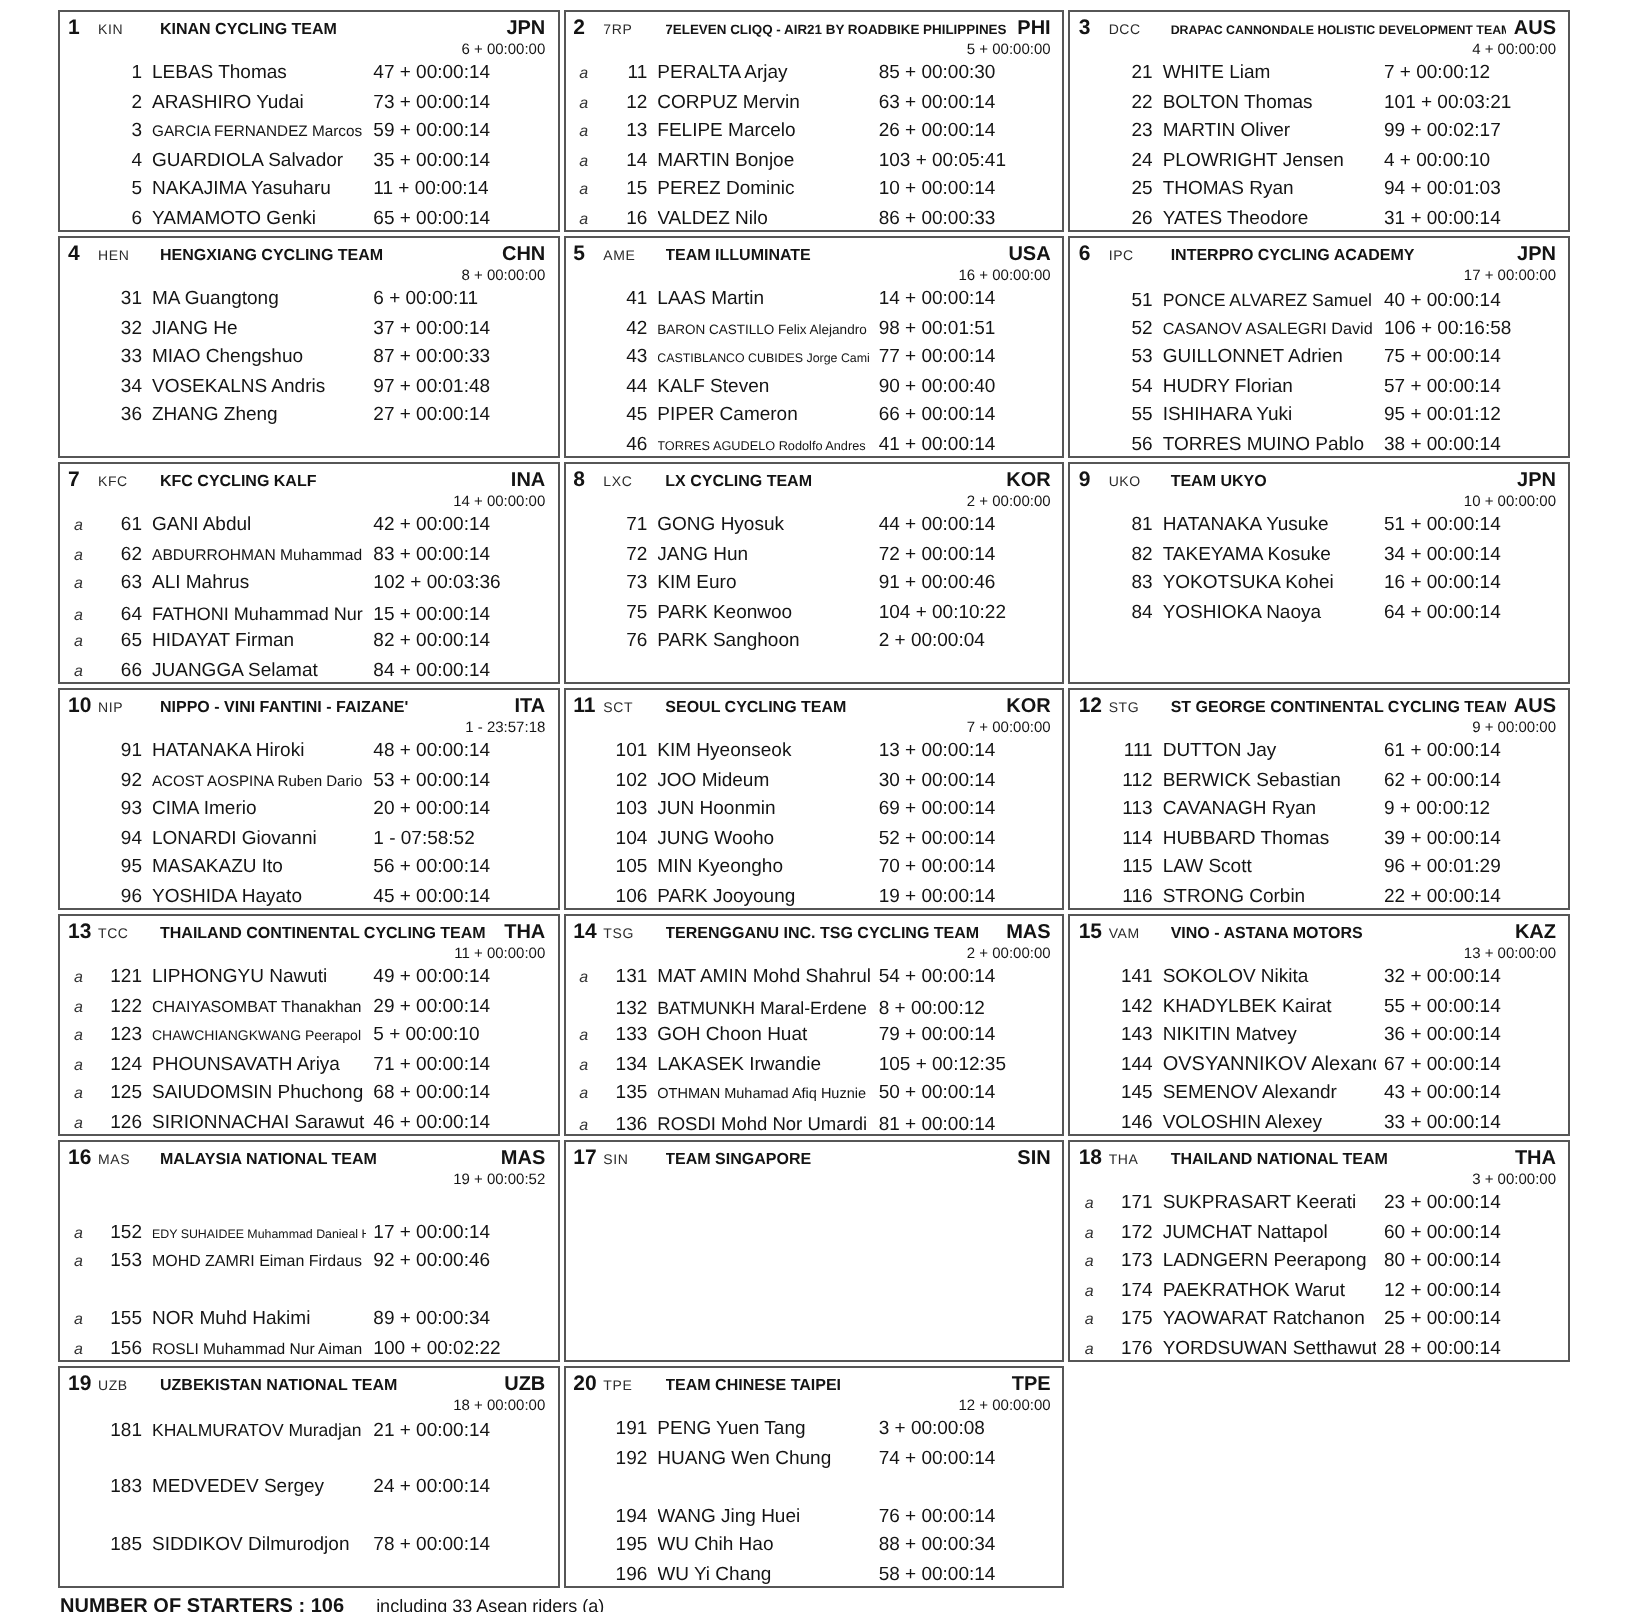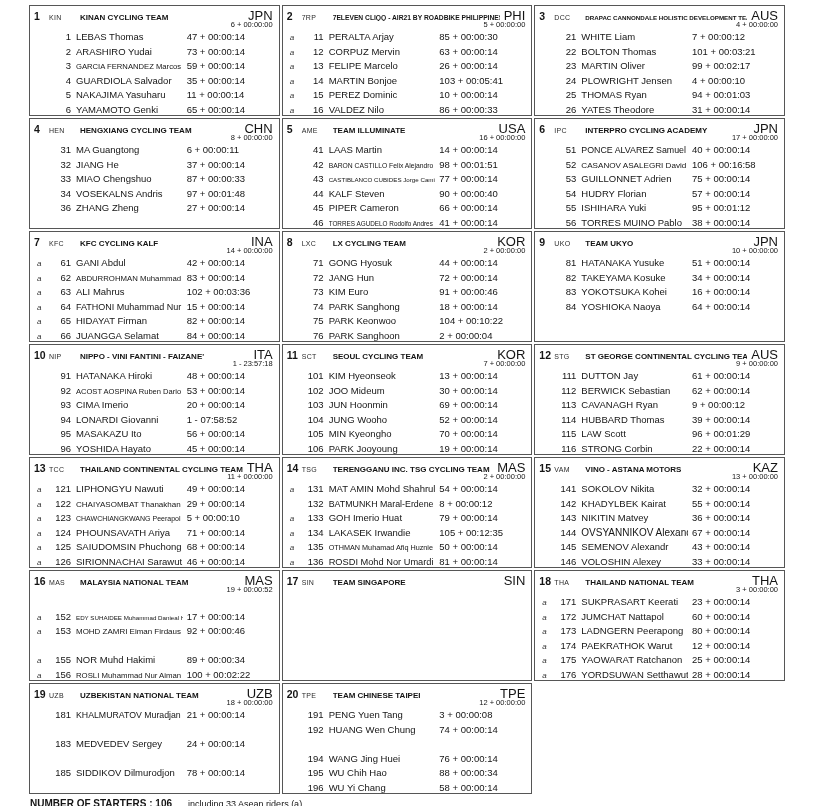--- a/index.html
+++ b/index.html
@@ -5,21 +5,21 @@
   * { margin:0; padding:0; box-sizing:border-box; }
   html,body { width:815px; height:806px; background:#ffffff; overflow:hidden;
     font-family:"Liberation Sans", sans-serif; color:#141414; }
   .sheet { padding:5px 30px 0 29px; }
   .grid { display:grid; grid-template-columns:repeat(3,1fr); gap:2px; }
   .box { border:1px solid #565656; height:111px; overflow:hidden; background:#fff; }
   .bh { display:flex; align-items:baseline; padding:2px 6px 0 4px; height:14px; }
   .tnum { font-weight:bold; font-size:10.5px; min-width:15px; flex:none; }
   .tcode { font-size:7px; color:#2a2a2a; min-width:31px; flex:none; letter-spacing:.3px; }
   .tname { font-weight:bold; font-size:8px; flex:1 1 0; white-space:nowrap; overflow:hidden; }
-  .tctry { font-weight:normal; font-size:13px; margin-left:4px; flex:none; }
+  .tctry { font-weight:bold; font-size:10px; margin-left:4px; flex:none; }
   .bt { text-align:right; font-size:7.5px; height:10px; line-height:10px; padding:0 6px; }
   .r { display:flex; align-items:baseline; height:14.5px; line-height:14.5px; }
   .ra { flex:none; width:15px; padding-left:7px; font-style:italic; font-size:8px; color:#333; }
   .rn { flex:none; width:26px; text-align:right; font-size:9.5px; }
   .rm { flex:1 1 0; margin:0 4px 0 5px; font-size:9.5px; white-space:nowrap; overflow:hidden; }
   .rv { flex:none; width:92px; font-size:9.5px; white-space:nowrap; }
   .footer { display:flex; align-items:baseline; gap:16px; margin-top:4px; padding-left:1px; }
   .f1 { font-weight:bold; font-size:10px; }
   .f2 { font-size:9px; }
 </style>
@@ -373,26 +373,20 @@
     <span class="rv">72 + 00:00:14</span>
   </div>
           <div class="r">
     <span class="ra"></span>
     <span class="rn">73</span>
     <span class="rm fit">KIM Euro</span>
     <span class="rv">91 + 00:00:46</span>
   </div>
           <div class="r">
     <span class="ra"></span>
-    <span class="rn">74</span>
-    <span class="rm fit">PARK Sanghong</span>
-    <span class="rv">18 + 00:00:14</span>
-  </div>
-          <div class="r">
-    <span class="ra"></span>
     <span class="rn">75</span>
     <span class="rm fit">PARK Keonwoo</span>
     <span class="rv">104 + 00:10:22</span>
   </div>
           <div class="r">
     <span class="ra"></span>
     <span class="rn">76</span>
     <span class="rm fit">PARK Sanghoon</span>
     <span class="rv">2 + 00:00:04</span>
   </div>
@@ -638,21 +632,21 @@
   </div>
           <div class="r">
     <span class="ra"></span>
     <span class="rn">132</span>
     <span class="rm fit" style="font-size: 8.84558px;">BATMUNKH Maral-Erdene</span>
     <span class="rv">8 + 00:00:12</span>
   </div>
           <div class="r">
     <span class="ra">a</span>
     <span class="rn">133</span>
-    <span class="rm fit">GOH Imerio Huat</span>
+    <span class="rm fit">GOH Choon Huat</span>
     <span class="rv">79 + 00:00:14</span>
   </div>
           <div class="r">
     <span class="ra">a</span>
     <span class="rn">134</span>
     <span class="rm fit">LAKASEK Irwandie</span>
     <span class="rv">105 + 00:12:35</span>
   </div>
           <div class="r">
     <span class="ra">a</span>

